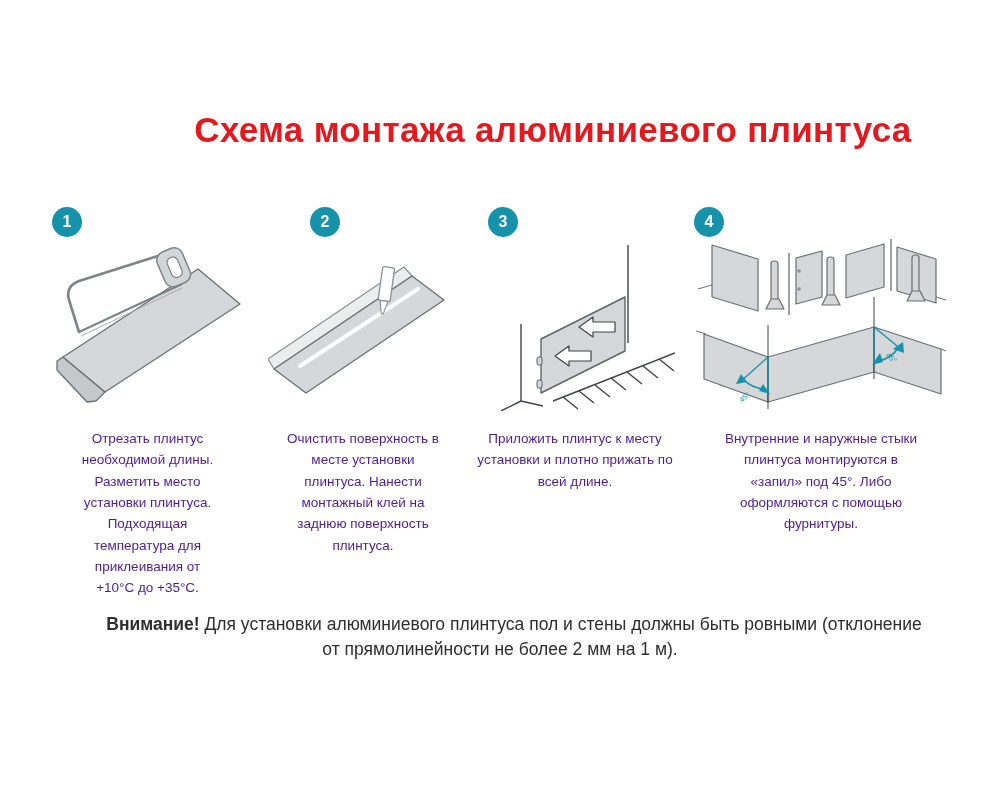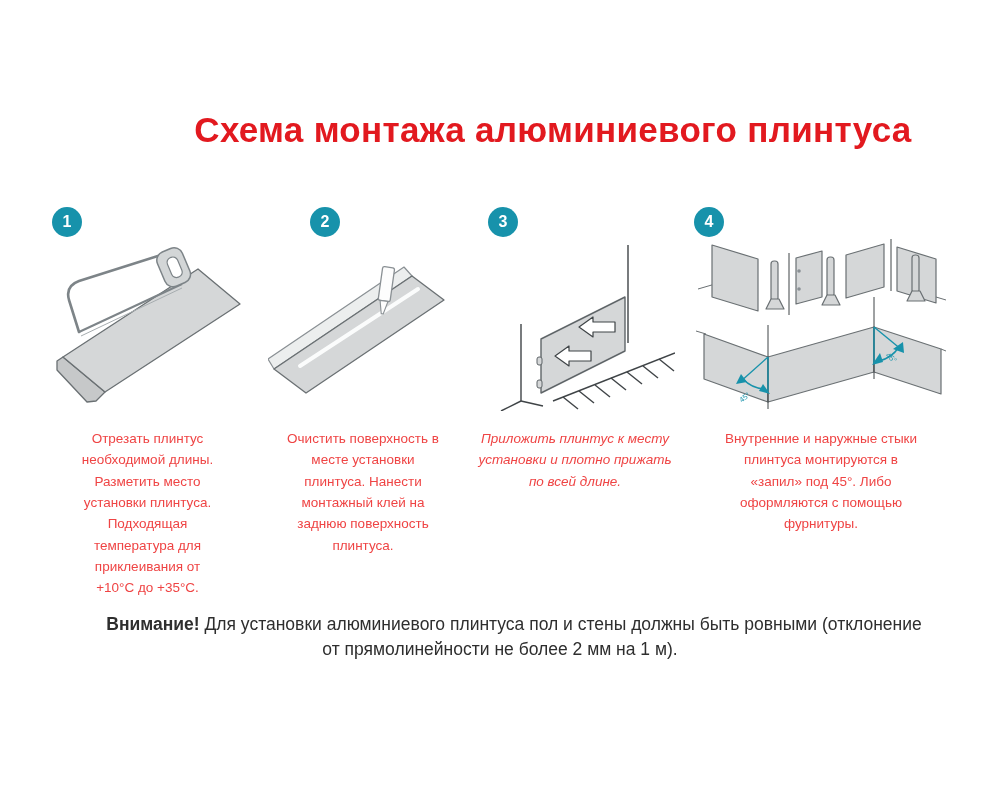--- a/index.html
+++ b/index.html
@@ -27,25 +27,25 @@
   #step1 .badge{left:12px;}
   #step2 .badge{left:45px;}
   #step3 .badge{left:23px;}
   #step4 .badge{left:2px;}
   .ill{
     margin-top:34px;height:172px;
     display:flex;justify-content:center;align-items:flex-start;
   }
   .desc{
     margin:17px auto 0;text-align:center;
-    font-size:13.5px;line-height:1.58;color:#ef4444;
+    font-size:13.5px;line-height:1.58;color:#4c1d95;
   }
   #step1 .desc{max-width:142px;}
   #step2 .desc{max-width:162px;margin-left:17px;}
-  #step3 .desc{max-width:198px;font-style:italic;}
+  #step3 .desc{max-width:198px;}
   #step4 .desc{max-width:205px;text-align:center;}
   .notice{
     position:absolute;top:612px;left:50%;transform:translateX(-50%);
     width:862px;text-align:center;font-size:17.5px;line-height:1.42;
     color:#2e2e2e;margin:0;
   }
   .notice b{font-weight:bold;margin-left:28px;}
 </style>
 </head>
 <body>

